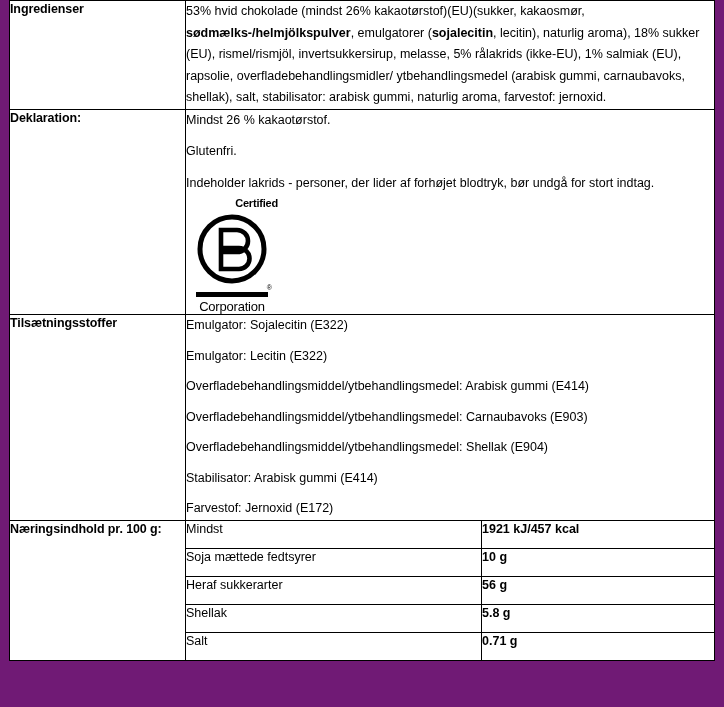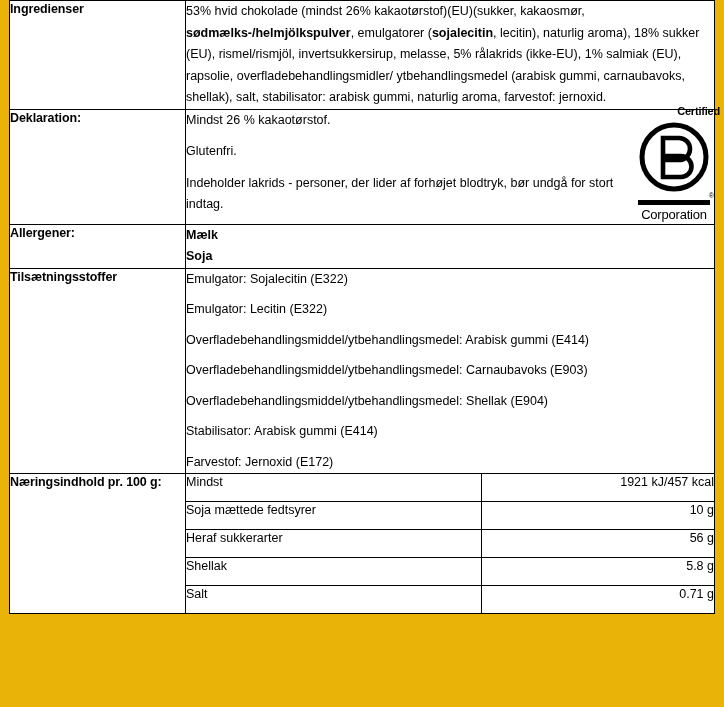--- a/index.html
+++ b/index.html
@@ -12,21 +12,21 @@
     height: 707px;
     font-family: "Liberation Sans", sans-serif;
     color: #000000;
     overflow: hidden;
   }
 
   .sheet {
     position: relative;
     width: 724px;
     height: 707px;
-    background: #eab308;
+    background: #701a75;
   }
 
   
   .spec-table {
     position: absolute;
     left: 9px;
     top: -12px;
     width: 705px;
     border-collapse: collapse;
     table-layout: fixed;
@@ -63,21 +63,21 @@
     font-size: 12.5px;
     line-height: 21.5px;
     text-align: left;
     padding-right: 6px;
   }
   .ingredients-text b { font-weight: bold; margin-top: 11px; }
 
   
   .decl-wrap {
     display: flex;
-    flex-direction: row;
+    flex-direction: column;
     align-items: flex-start;
   }
   .decl-lines {
     flex: 1 1 auto;
     padding-right: 8px;
     min-width: 0;
   }
   .decl-line {
     font-size: 12.5px;
     line-height: 21.5px;
@@ -158,22 +158,23 @@
     background: #ffffff;
   }
   .nutri-table tr:last-child td { border-bottom: 0; }
   .nutri-name {
     padding: 5px 6px 5px 8px;
     text-align: left;
     width: 295px;
   }
   .nutri-val {
     padding: 5px 6px 5px 6px;
-    text-align: right;
+    text-align: left;
     border-left: 1px solid #000000 !important;
+    font-weight: bold;
   }
   .nutri-label-cell {
     padding-top: 8px;
   }
 </style>
 </head>
 <body>
 
 <div class="sheet">
 
@@ -215,29 +216,20 @@
                 </svg>
               </div>
               <div class="bcorp-reg">®</div>
               <div class="bcorp-bar"></div>
               <div class="bcorp-corp">Corporation</div>
             </div>
           </div>
         </td>
       </tr>
 
-      <tr>
-        <td class="label-cell">Allergener:</td>
-        <td class="value-cell">
-          <div>
-              <div class="allergen-line">Mælk</div>
-              <div class="allergen-line">Soja</div>
-            </div>
-        </td>
-      </tr>
 
       <tr>
         <td class="label-cell">Tilsætningsstoffer</td>
         <td class="value-cell">
           <div>
               <div class="additive-line">Emulgator: Sojalecitin (E322)</div>
               <div class="additive-line">Emulgator: Lecitin (E322)</div>
               <div class="additive-line">Overfladebehandlingsmiddel/ytbehandlingsmedel: Arabisk gummi (E414)</div>
               <div class="additive-line">Overfladebehandlingsmiddel/ytbehandlingsmedel: Carnaubavoks (E903)</div>
               <div class="additive-line">Overfladebehandlingsmiddel/ytbehandlingsmedel: Shellak (E904)</div>

